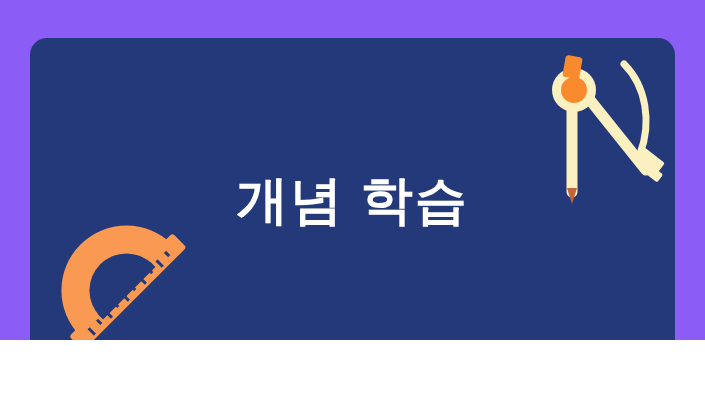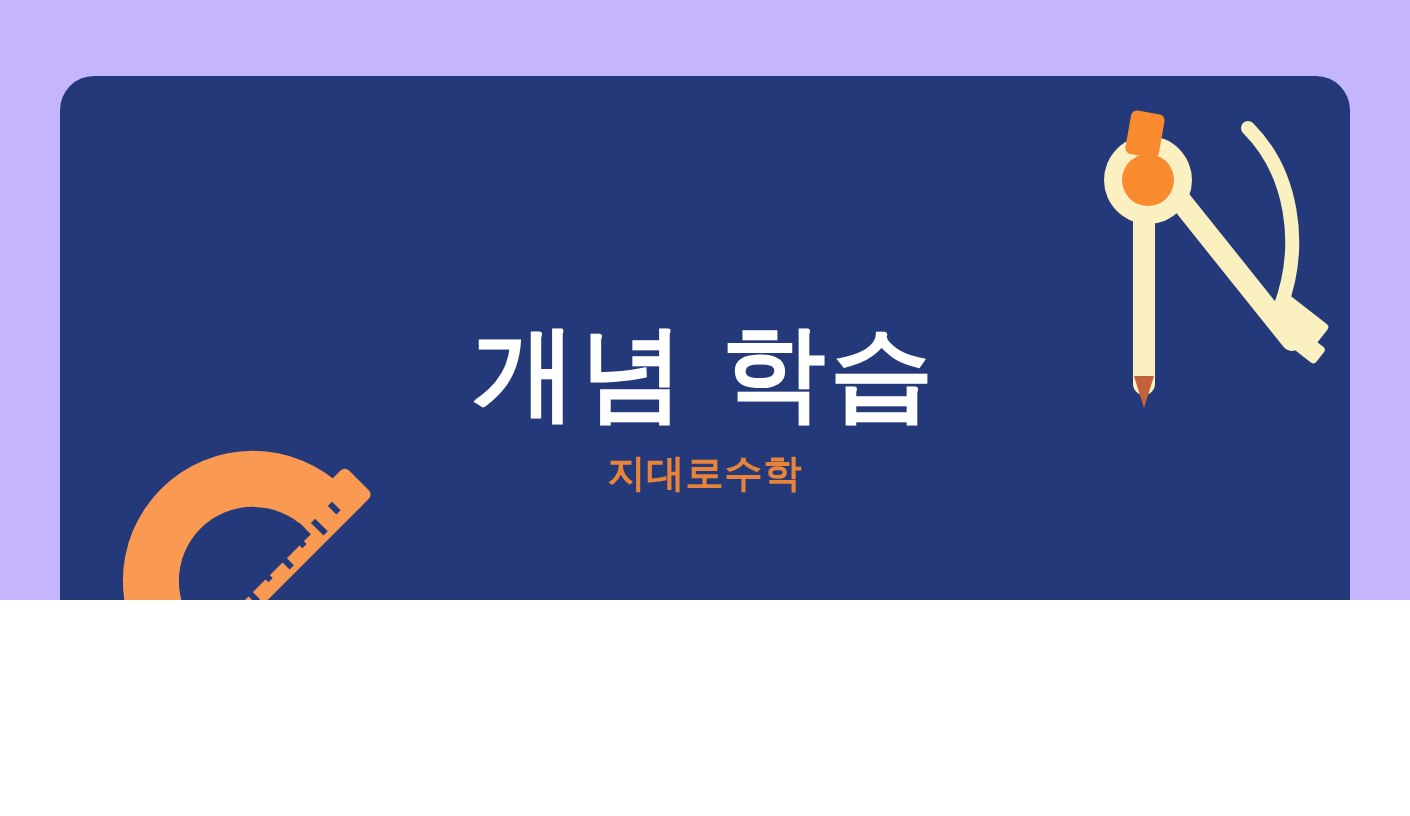--- a/index.html
+++ b/index.html
@@ -9,22 +9,22 @@
   body {
     width: 705px;
     height: 408px;
     overflow: hidden;
     font-family: "Liberation Sans", "DejaVu Sans", sans-serif;
   }
 
   #slide {
     position: relative;
     width: 705px;
-    height: 300px;
-    background: #c4b5fd;
+    height: 340px;
+    background: #8b5cf6;
     overflow: hidden;
   }
 
   #card {
     position: absolute;
     left: 30px;
     top: 38px;
     width: 645px;
     height: 334px;
     background: #23397A;
@@ -143,17 +143,16 @@
         <circle cx="46" cy="48" r="22" fill="#FBF0C0"></circle>
 
         <circle cx="46" cy="48" r="13" fill="#F98A2E"></circle>
 
         <rect x="36" y="14" width="17" height="22" rx="3" fill="#F98A2E" transform="rotate(10 44 25)"></rect>
       </svg>
     </div>
 
     <div id="title-block">
       <div id="main-title">개념 학습</div>
-      <div id="sub-title">지대로수학</div>
     </div>
 
   </div>
 </div>
 
 </body></html>

